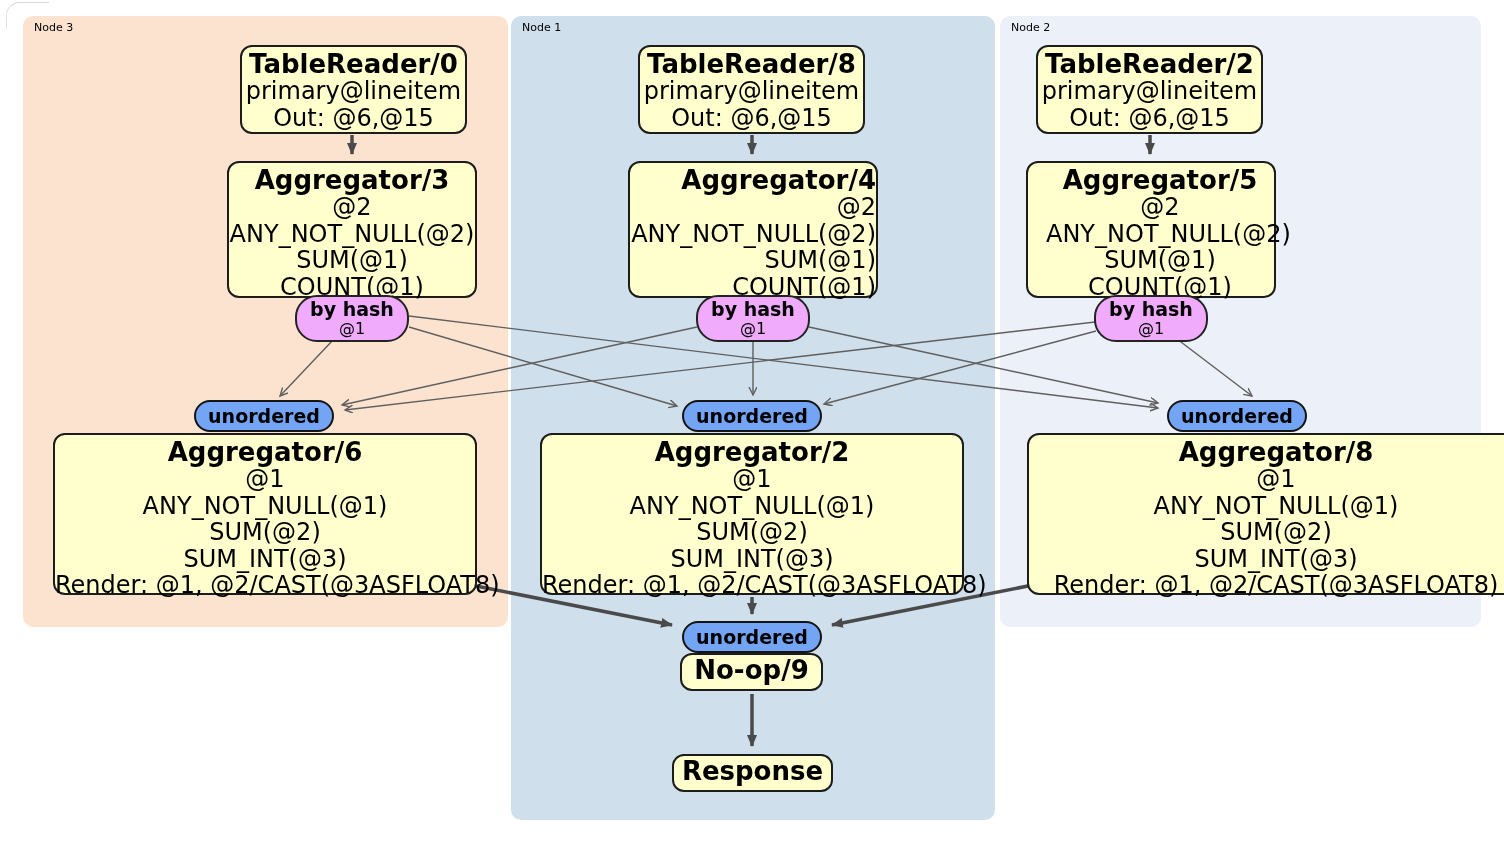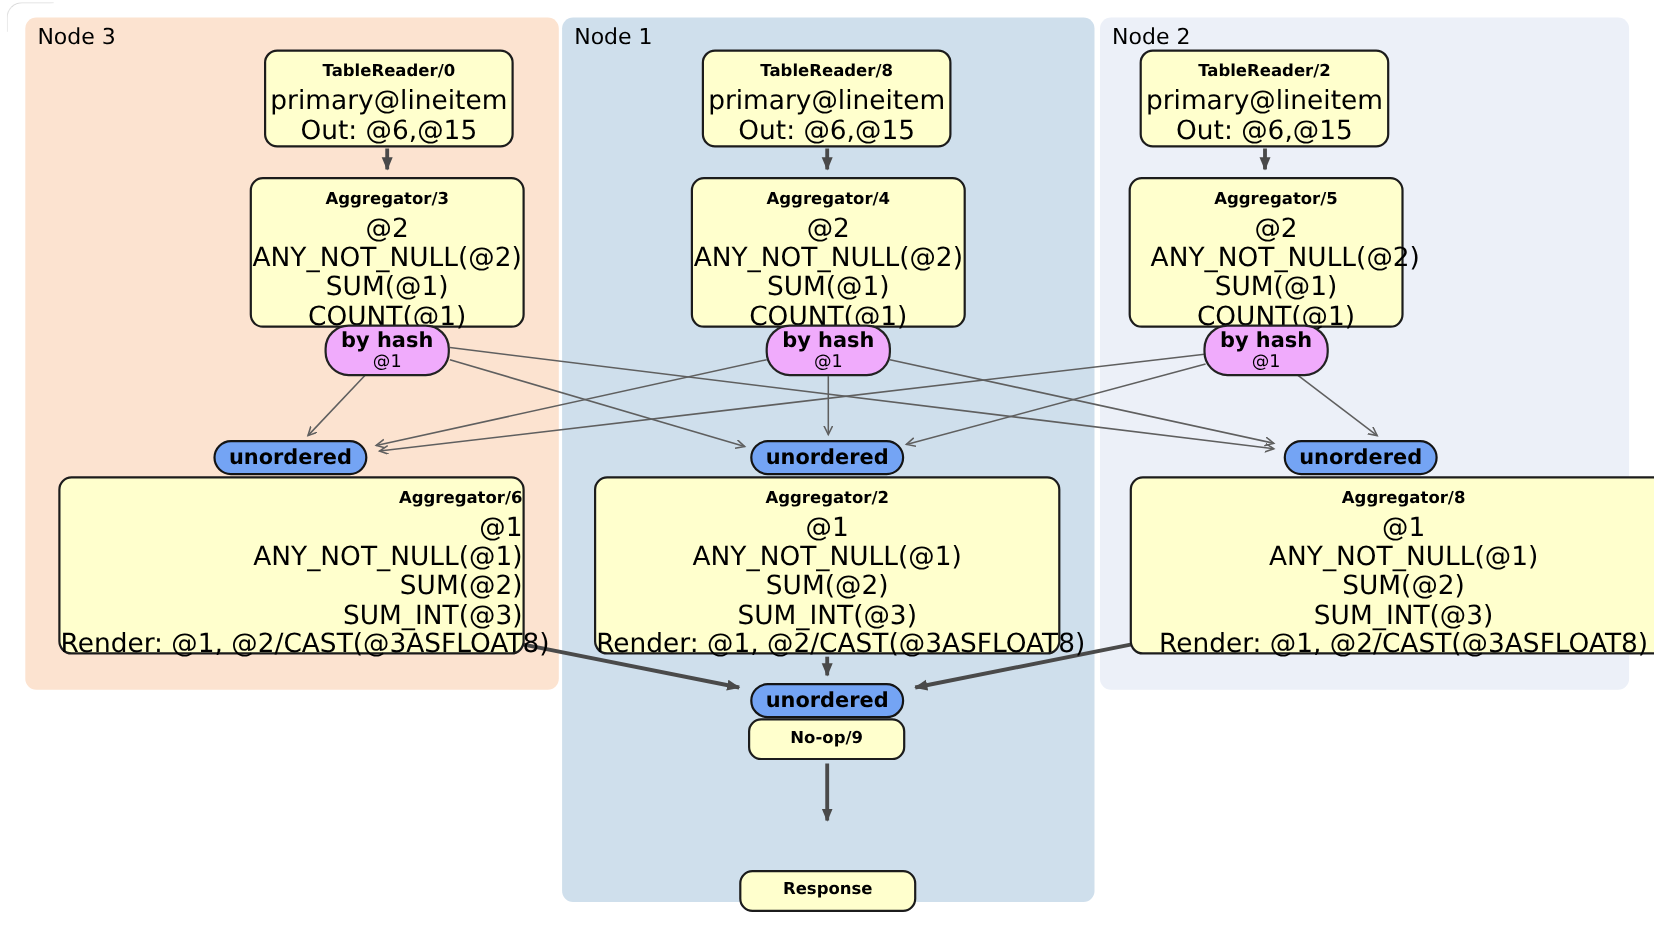--- a/index.html
+++ b/index.html
@@ -2,25 +2,25 @@
 <html><head>
 <meta charset="utf-8">
 <style>
   html,body{margin:0;padding:0;background:#ffffff;}
   .stage{position:relative;width:1504px;height:842px;background:#ffffff;overflow:hidden;
          font-family:"DejaVu Sans",sans-serif;color:#000;}
   .page-corner{position:absolute;left:6px;top:2px;width:42px;height:26px;
          border-top:1px solid #d8d8d8;border-left:1px solid #e2e2e2;
          border-top-left-radius:14px;z-index:0;}
   .region{position:absolute;border-radius:10px;z-index:0;}
-  .region-label{position:absolute;left:11px;top:5px;font-size:20px;color:#000;}
+  .region-label{position:absolute;left:11px;top:5px;font-size:11px;color:#000;}
   .edge-layer{position:absolute;left:0;top:0;z-index:1;}
   .proc{position:absolute;background:#ffffcd;border:2px solid #1c1c1c;border-radius:12px;
         text-align:center;z-index:2;box-sizing:border-box;padding-top:3px;}
-  .proc-title{font-weight:bold;font-size:15px;line-height:28px;white-space:nowrap;}
+  .proc-title{font-weight:bold;font-size:26px;line-height:28px;white-space:nowrap;}
   .proc-line{font-size:24px;line-height:26.5px;white-space:nowrap;}
   .single .proc-title{line-height:31px;}
   .router{position:absolute;background:#f0abfc;border:2px solid #222;border-radius:22px;
           text-align:center;z-index:3;box-sizing:border-box;padding-top:2px;}
   .router-label{font-weight:bold;font-size:19px;line-height:21px;}
   .router-detail{font-size:16px;line-height:18px;}
   .stream{position:absolute;background:#74a4f4;border:2px solid #141414;border-radius:17px;
           text-align:center;z-index:3;box-sizing:border-box;}
   .stream-label{font-weight:bold;font-size:19px;line-height:29px;}
 </style>
@@ -88,21 +88,21 @@
     <div class="proc-line">Out: @6,@15</div>
   </div>
 
   <div class="proc" style="left:227px;top:161px;width:250px;height:137px;">
     <div class="proc-title">Aggregator/3</div>
     <div class="proc-line">@2</div>
     <div class="proc-line">ANY_NOT_NULL(@2)</div>
     <div class="proc-line">SUM(@1)</div>
     <div class="proc-line">COUNT(@1)</div>
   </div>
-  <div class="proc" style="left:628px;top:161px;width:250px;height:137px;">
+  <div class="proc" style="left:628px;top:161px;width:250px;height:137px;text-align:right;">
     <div class="proc-title">Aggregator/4</div>
     <div class="proc-line">@2</div>
     <div class="proc-line">ANY_NOT_NULL(@2)</div>
     <div class="proc-line">SUM(@1)</div>
     <div class="proc-line">COUNT(@1)</div>
   </div>
   <div class="proc" style="left:1026px;top:161px;width:250px;height:137px;padding-left:18px;">
     <div class="proc-title">Aggregator/5</div>
     <div class="proc-line">@2</div>
     <div class="proc-line">ANY_NOT_NULL(@2)</div>
@@ -126,21 +126,21 @@
   <div class="stream" style="left:194px;top:400px;width:140px;height:32px;">
     <div class="stream-label">unordered</div>
   </div>
   <div class="stream" style="left:682px;top:400px;width:140px;height:32px;">
     <div class="stream-label">unordered</div>
   </div>
   <div class="stream" style="left:1167px;top:400px;width:140px;height:32px;">
     <div class="stream-label">unordered</div>
   </div>
 
-  <div class="proc" style="left:53px;top:433px;width:424px;height:162px;text-align:right;">
+  <div class="proc" style="left:53px;top:433px;width:424px;height:162px;">
     <div class="proc-title">Aggregator/6</div>
     <div class="proc-line">@1</div>
     <div class="proc-line">ANY_NOT_NULL(@1)</div>
     <div class="proc-line">SUM(@2)</div>
     <div class="proc-line">SUM_INT(@3)</div>
     <div class="proc-line">Render: @1, @2/CAST(@3ASFLOAT8)</div>
   </div>
   <div class="proc" style="left:540px;top:433px;width:424px;height:162px;">
     <div class="proc-title">Aggregator/2</div>
     <div class="proc-line">@1</div>
@@ -157,17 +157,17 @@
     <div class="proc-line">SUM_INT(@3)</div>
     <div class="proc-line">Render: @1, @2/CAST(@3ASFLOAT8)</div>
   </div>
 
   <div class="stream" style="left:682px;top:621px;width:140px;height:32px;">
     <div class="stream-label">unordered</div>
   </div>
   <div class="proc single" style="left:680px;top:653px;width:143px;height:38px;padding-top:0;">
     <div class="proc-title">No-op/9</div>
   </div>
-  <div class="proc single" style="left:672px;top:754px;width:161px;height:38px;padding-top:0;margin-top:37px;">
+  <div class="proc single" style="left:672px;top:754px;width:161px;height:38px;padding-top:0;">
     <div class="proc-title">Response</div>
   </div>
 
 </div>
 
 </body></html>

